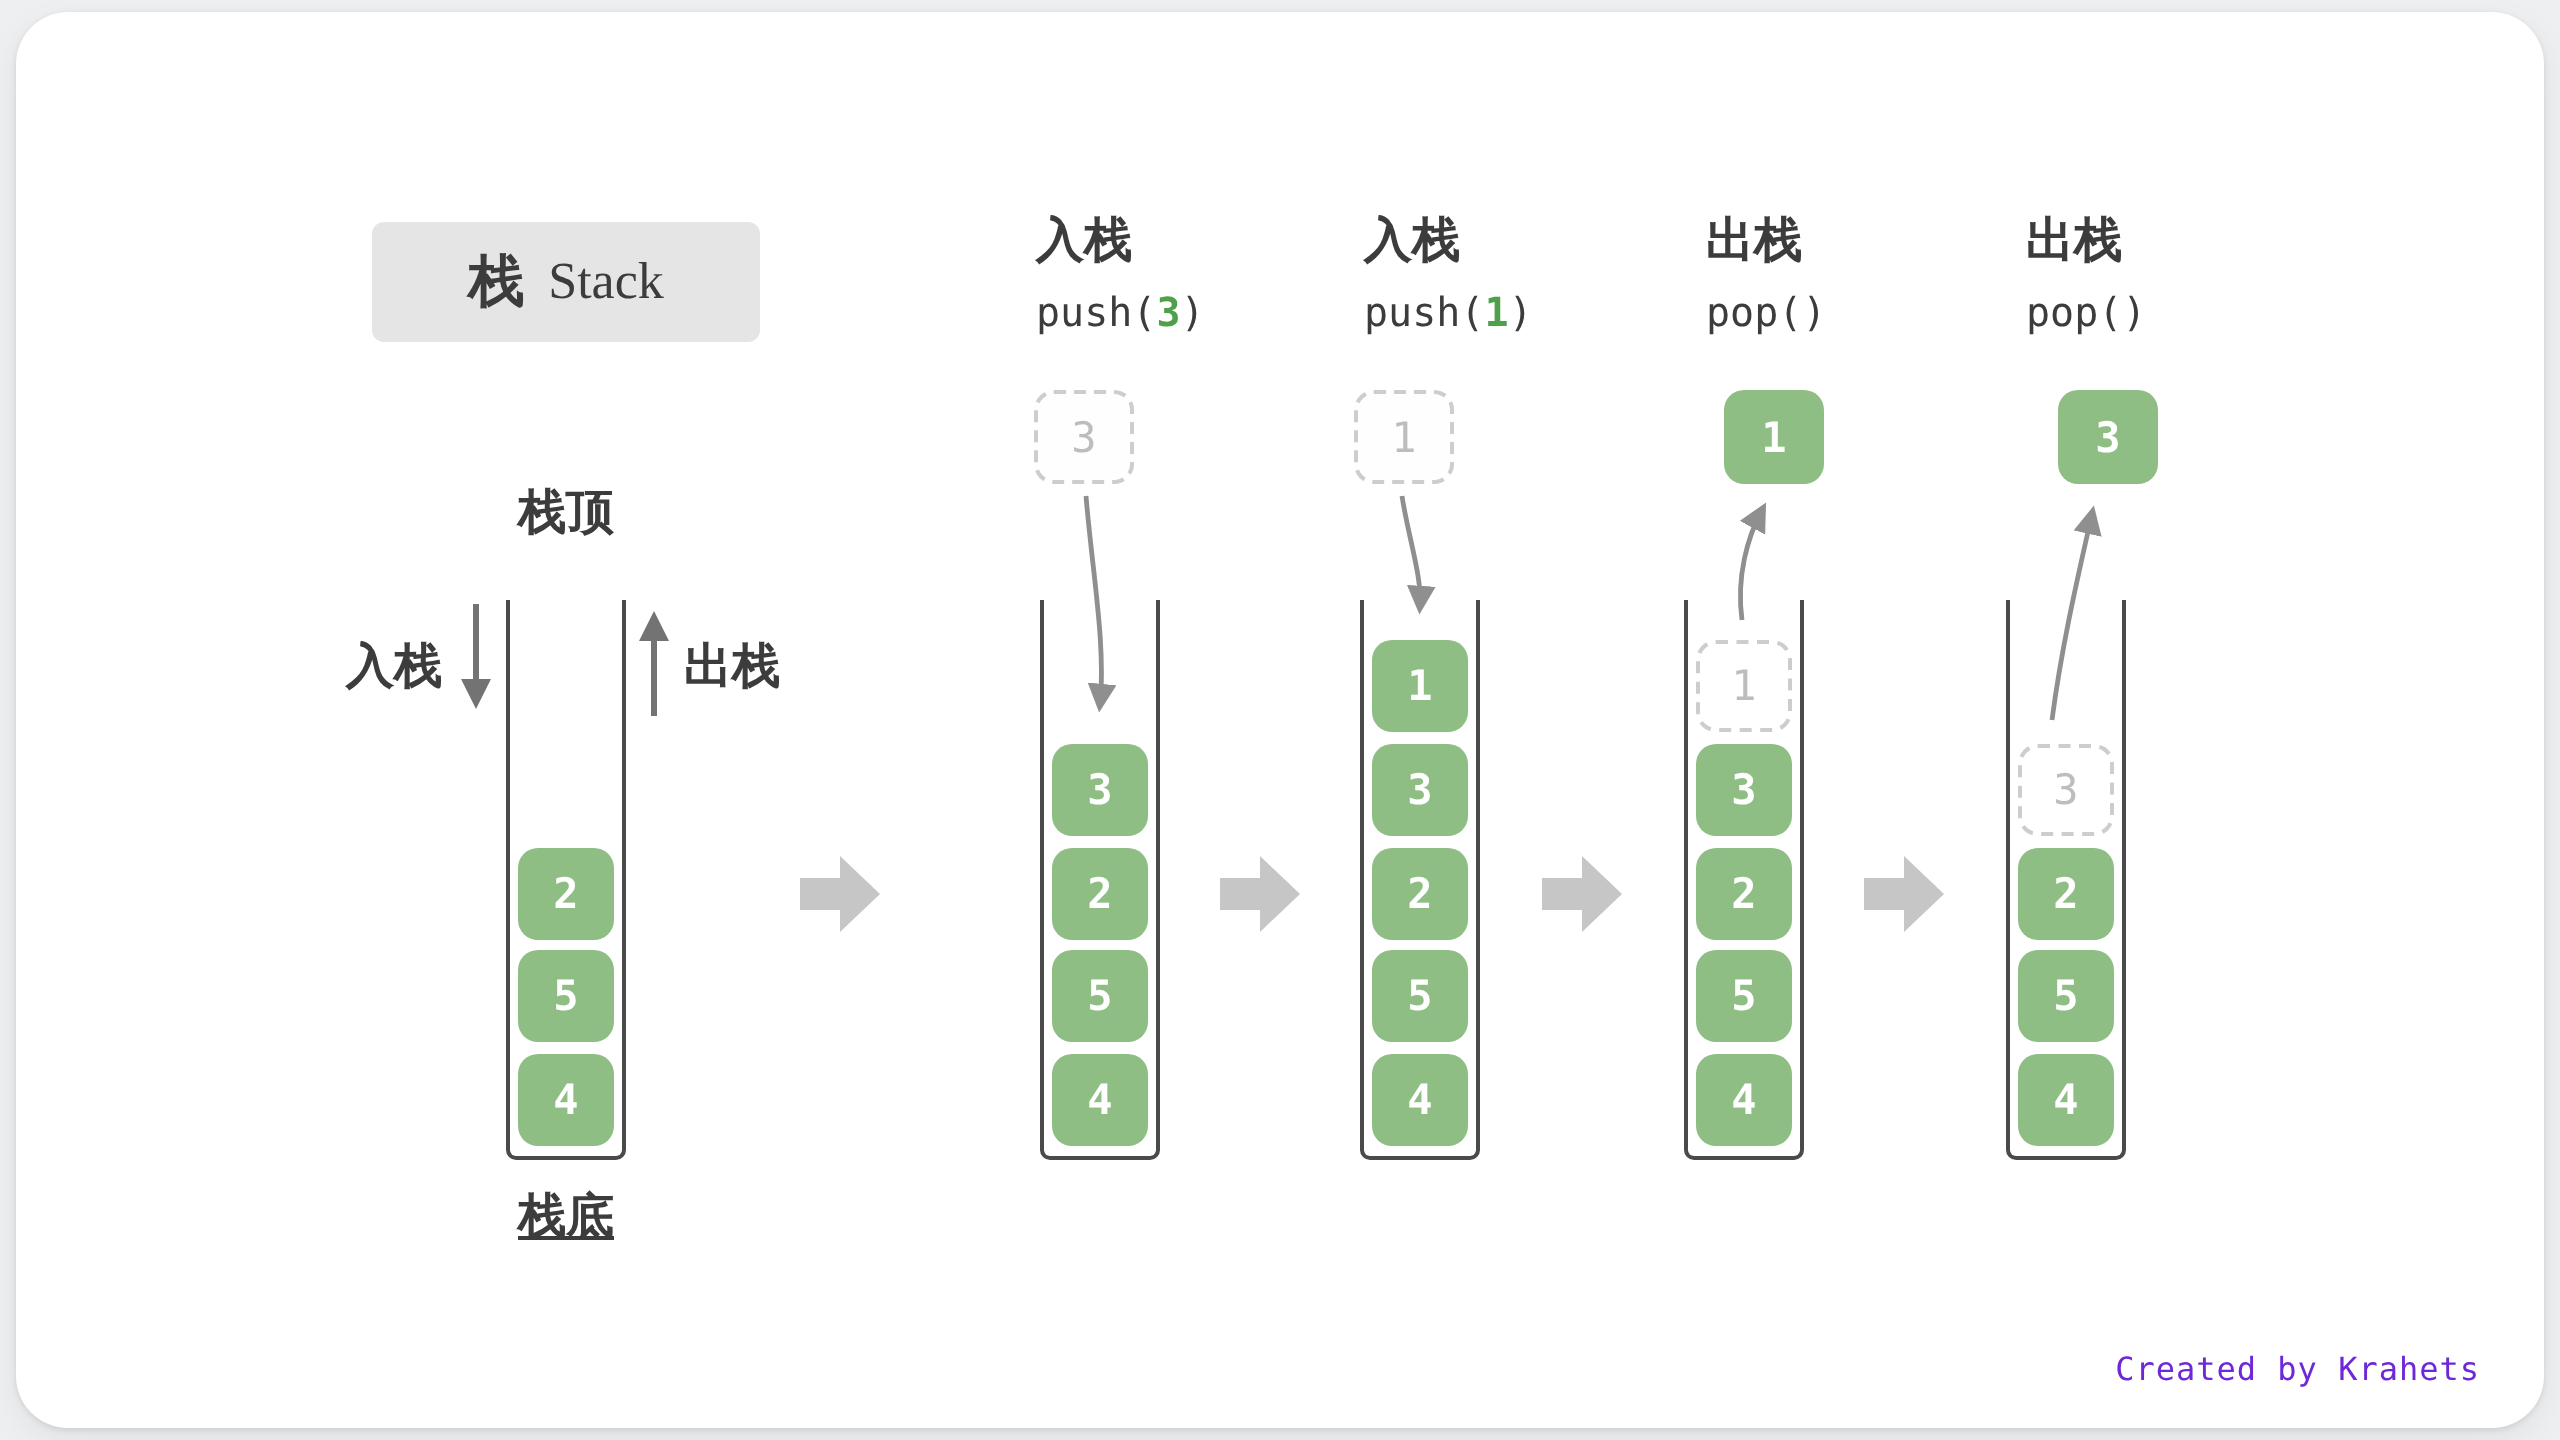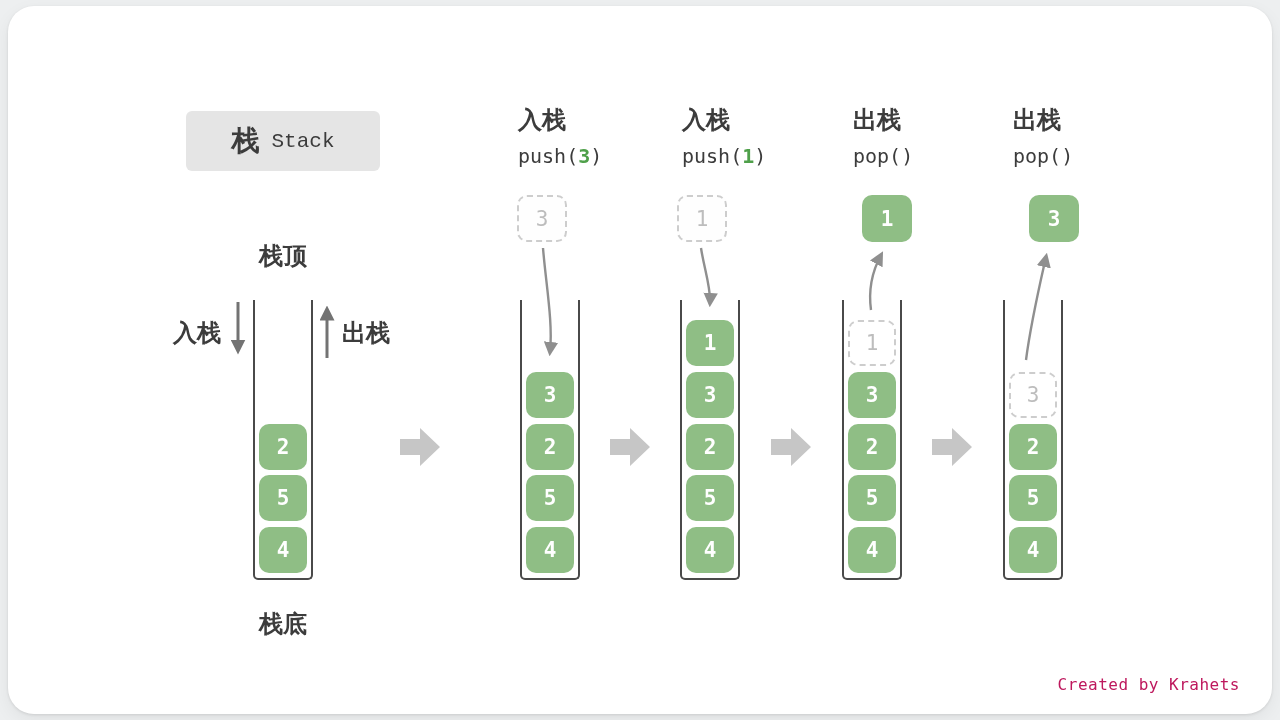--- a/index.html
+++ b/index.html
@@ -29,21 +29,21 @@
   }
   .canvas{position:absolute;left:0;top:0;width:1280px;height:720px;}
 
   .title-box{
     position:absolute;left:186px;top:111px;width:194px;height:60px;
     background:var(--title-bg);border-radius:6px;
     display:flex;align-items:center;justify-content:center;gap:12px;
     color:var(--ink);
   }
   .title-box .cn{font-size:28px;font-weight:bold;}
-  .title-box .en{font-family:Liberation Mono, monospace;font-size:21px;}
+  .title-box .en{font-family:Liberation Serif, serif;font-size:26px;}
 
   .cjk-label{
     position:absolute;color:var(--ink);
     font-size:24px;font-weight:bold;white-space:nowrap;
   }
   .centered-60{width:60px;text-align:center;}
 
   .col-header{position:absolute;top:104px;color:var(--ink);}
   .col-header .action{font-size:24px;font-weight:bold;}
   .col-header .call{
@@ -83,21 +83,21 @@
   }
   .float-box.solid{
     background:var(--green);color:#fff;font-weight:bold;
   }
 
   .overlay{position:absolute;left:0;top:0;z-index:2;pointer-events:none;}
 
   .watermark{
     position:absolute;right:40px;top:675px;
     font-family:"DejaVu Sans Mono",monospace;font-size:16px;
-    color:#be185d;letter-spacing:0.5px;
+    color:#6d28d9;letter-spacing:0.5px;
   }
 </style>
 </head>
 <body>
 
 <div class="card"></div>
 
 <div class="canvas">
 
   <svg class="overlay" width="1280" height="720" viewBox="0 0 1280 720">
@@ -123,21 +123,21 @@
     <polygon points="771,439 791,439 791,428 811,447 791,466 791,455 771,455" fill="#C6C6C6"></polygon>
     <polygon points="932,439 952,439 952,428 972,447 952,466 952,455 932,455" fill="#C6C6C6"></polygon>
   </svg>
 
   <div class="title-box">
     <span class="cn">栈</span>
     <span class="en">Stack</span>
   </div>
 
   <div class="cjk-label centered-60" style="left:253px;top:240px;">栈顶</div>
-  <div class="cjk-label centered-60" style="left:253px;top:608px;">栈底</div>
+  <div class="cjk-label centered-60" style="left:253px;top:592px;text-decoration:underline;">栈底</div>
   <div class="cjk-label" style="left:173px;top:317px;">入栈</div>
   <div class="cjk-label" style="left:342px;top:317px;">出栈</div>
 
   <div class="col-header" style="left:518px;">
     <div class="action">入栈</div>
     <div class="call"><span>push(</span><span class="arg">3</span><span>)</span></div>
   </div>
   <div class="col-header" style="left:682px;">
     <div class="action">入栈</div>
     <div class="call"><span>push(</span><span class="arg">1</span><span>)</span></div>

